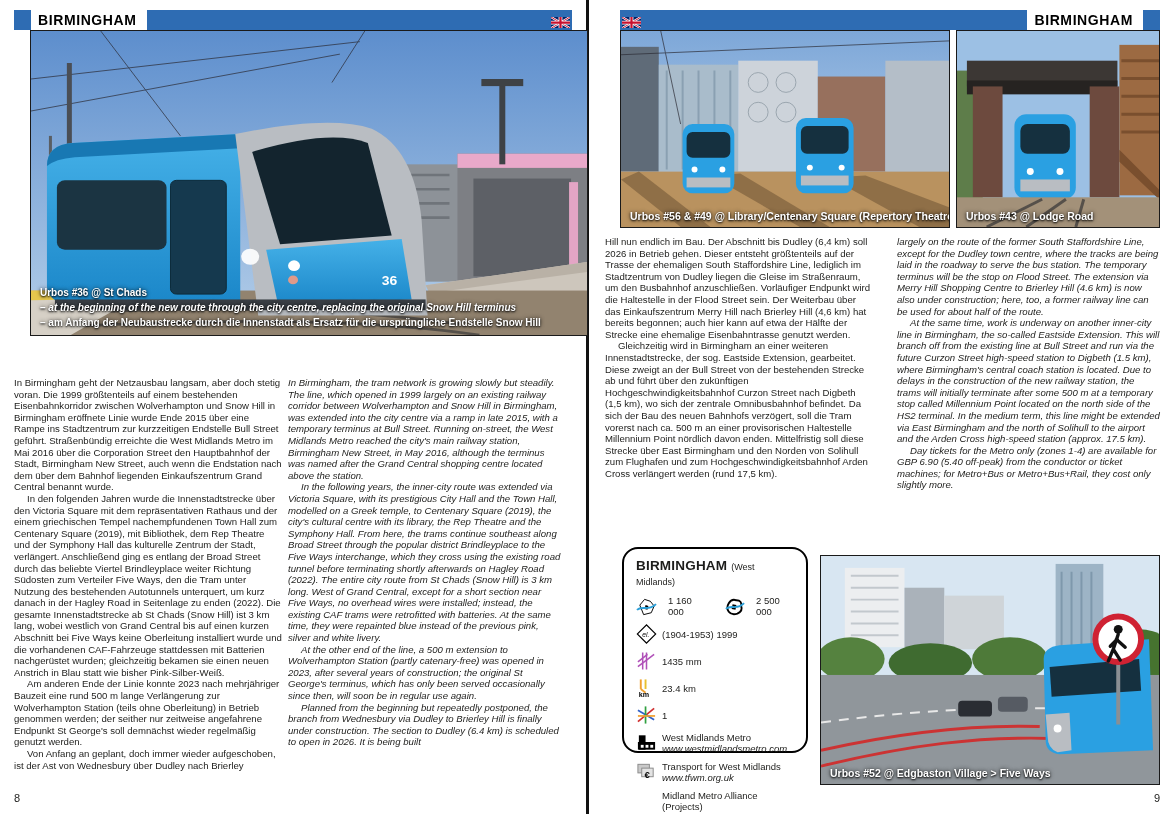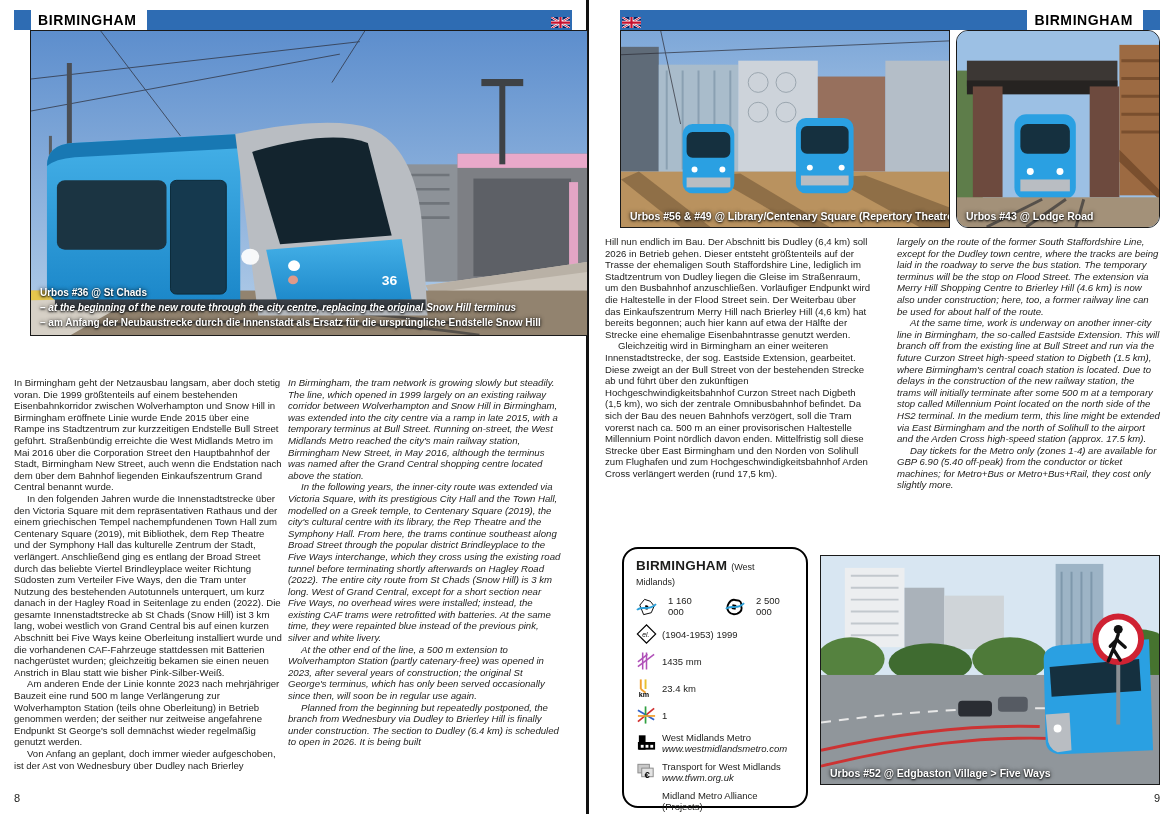--- a/index.html
+++ b/index.html
@@ -36,21 +36,21 @@
   
   .col { position:absolute; font-size:9.6px; line-height:11.6px; text-align:left; }
   .col p { margin:0; }
   .col p:not(:first-child) { text-indent:13px; }
   .col.italic { font-style:italic; }
 
   .pagenum { position:absolute; font-size:11px; color:#1d1d1b; }
 
   
   .infobox {
-    position:absolute; left:622px; top:547px; width:186px; height:261px;
+    position:absolute; left:622px; top:547px; width:186px; height:206px;
     border:2px solid #000; border-radius:16px; background:#fff; padding:9px 10px 8px 12px;
   }
   .infobox-title { font-size:13.5px; font-weight:bold; letter-spacing:0.2px; }
   .infobox-title .region { font-size:9px; font-weight:normal; letter-spacing:0; }
   .ib-row { display:flex; align-items:center; margin-top:7px; font-size:9.5px; }
   .ib-row .ic { width:26px; flex:0 0 26px; display:flex; justify-content:flex-start; }
   .ib-row .ic svg { width:21px; height:20px; }
   .ib-row.two-line { align-items:flex-start; }
   .ib-row .txt2 .l1 { font-size:9.5px; }
   .ib-row .txt2 .l2 { font-size:9.5px; font-style:italic; }
@@ -218,21 +218,21 @@
       <g stroke="#2b2b34" stroke-width="1" opacity=".7">
           <path d="M0,24 L330,10" fill="none"></path>
           <path d="M40,0 L60,94" fill="none"></path>
         </g>
     </svg>
     <figcaption class="photo-caption">
       <div class="cap-single">Urbos #56 &amp; #49 @ Library/Centenary Square (Repertory Theatre)</div>
     </figcaption>
   </figure>
 
-  <figure class="photo" style="left:956px; top:30px; width:204px; height:198px;border-radius:12px;">
+  <figure class="photo" style="left:956px; top:30px; width:204px; height:198px;">
     <svg viewBox="0 0 204 198" preserveAspectRatio="none">
       <rect width="204" height="198" fill="#9cc0e4"></rect>
       <rect x="0" y="40" width="26" height="130" fill="#5e7d4a"></rect>
       <rect x="10" y="30" width="152" height="26" fill="#3c3734"></rect>
       <rect x="10" y="50" width="152" height="14" fill="#262321"></rect>
       <rect x="16" y="56" width="30" height="112" fill="#6d4a3e"></rect>
       <rect x="134" y="56" width="30" height="112" fill="#6d4a3e"></rect>
       <g>
         <rect x="58" y="84" width="62" height="86" rx="12" fill="#2aa0e2"></rect>
         <rect x="64" y="94" width="50" height="30" rx="7" fill="#15303f"></rect>

